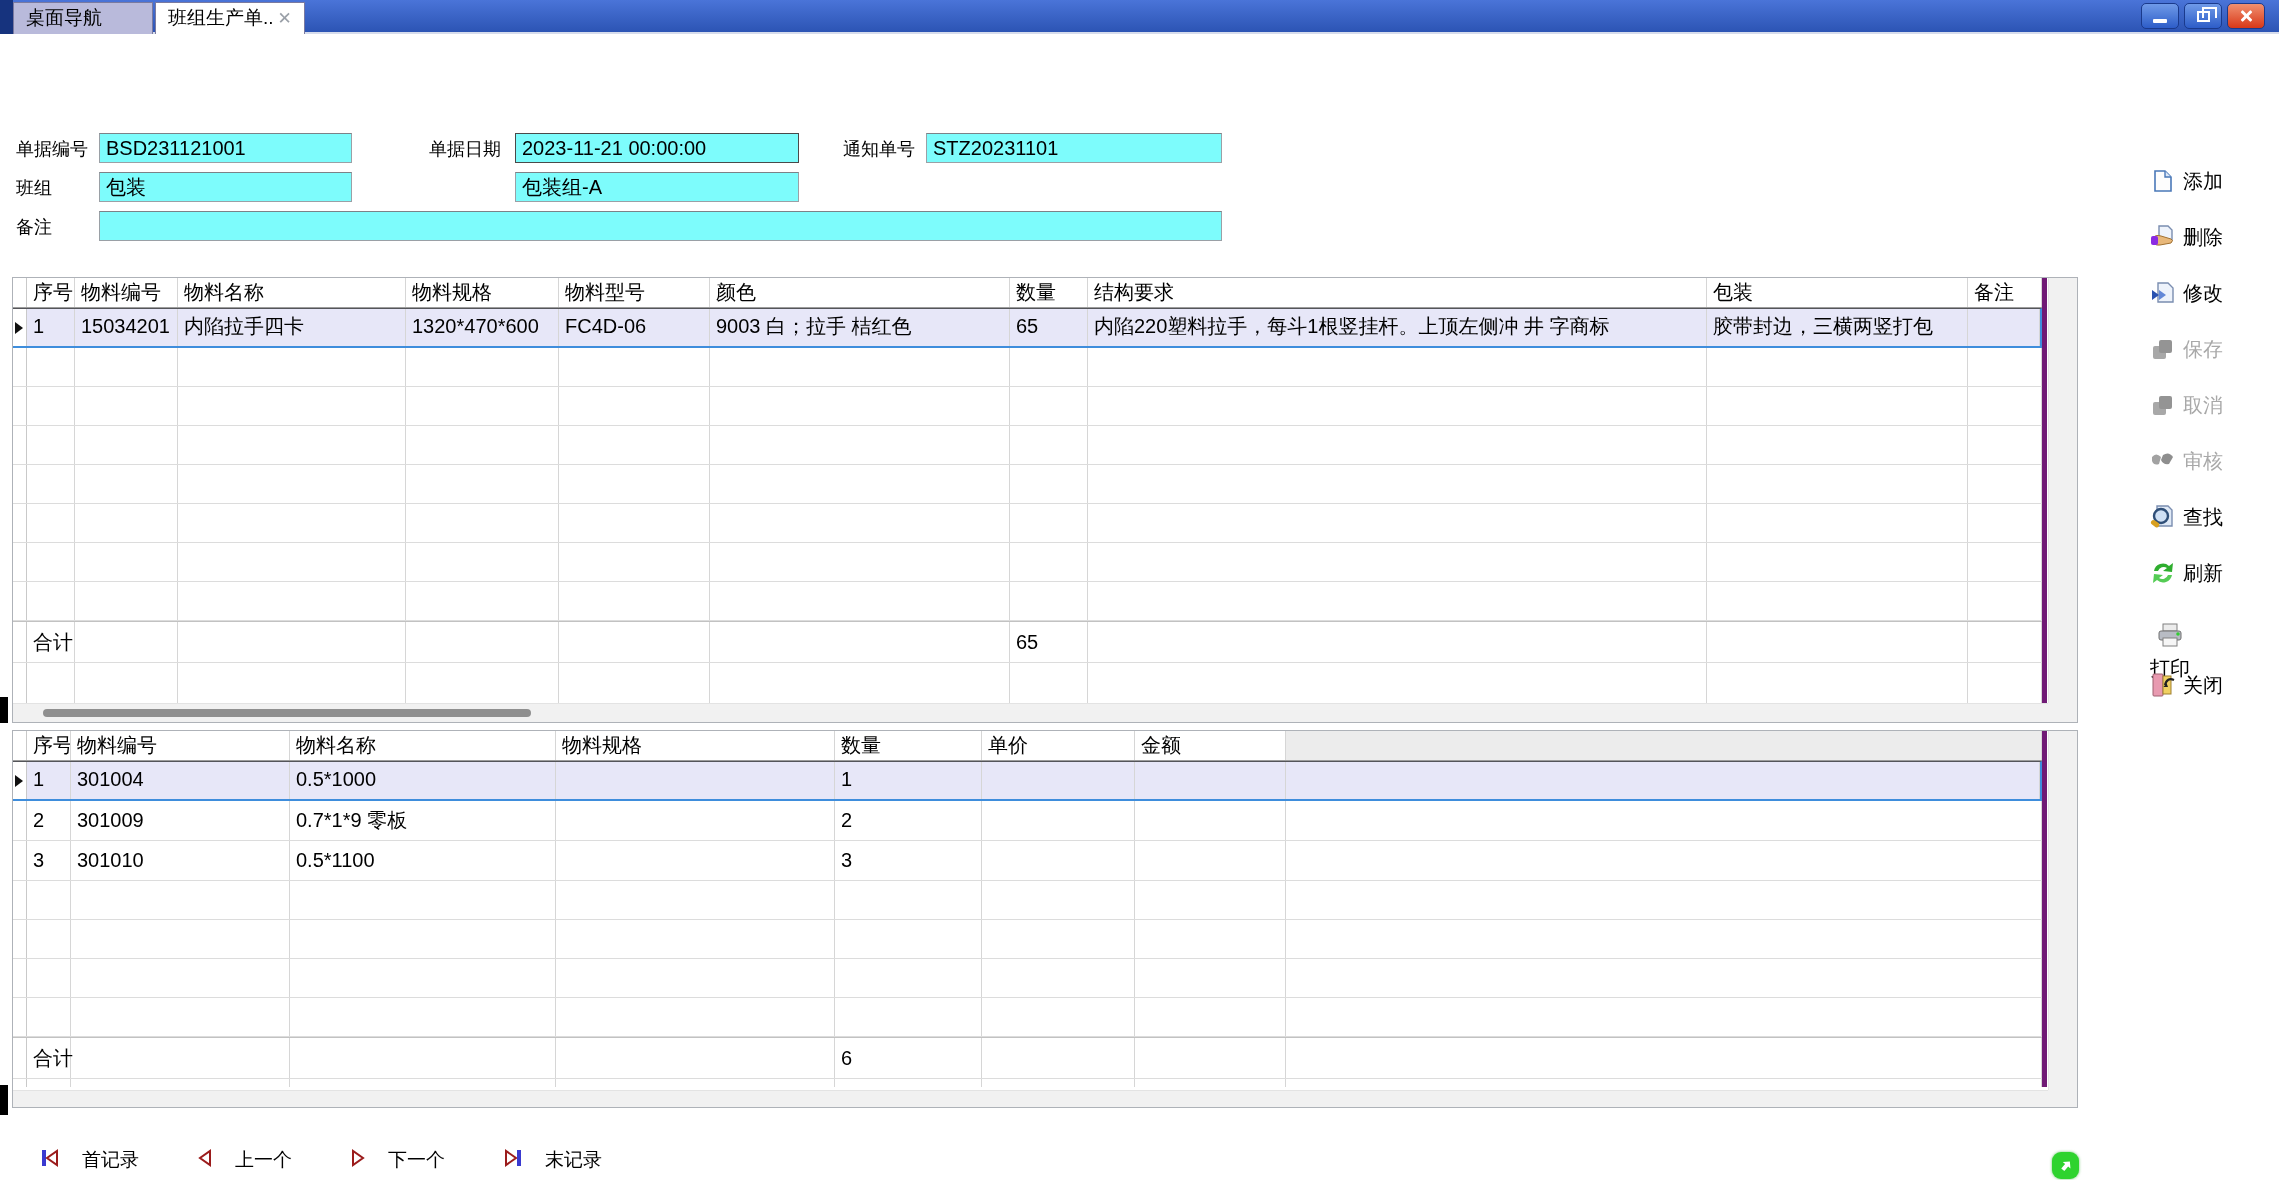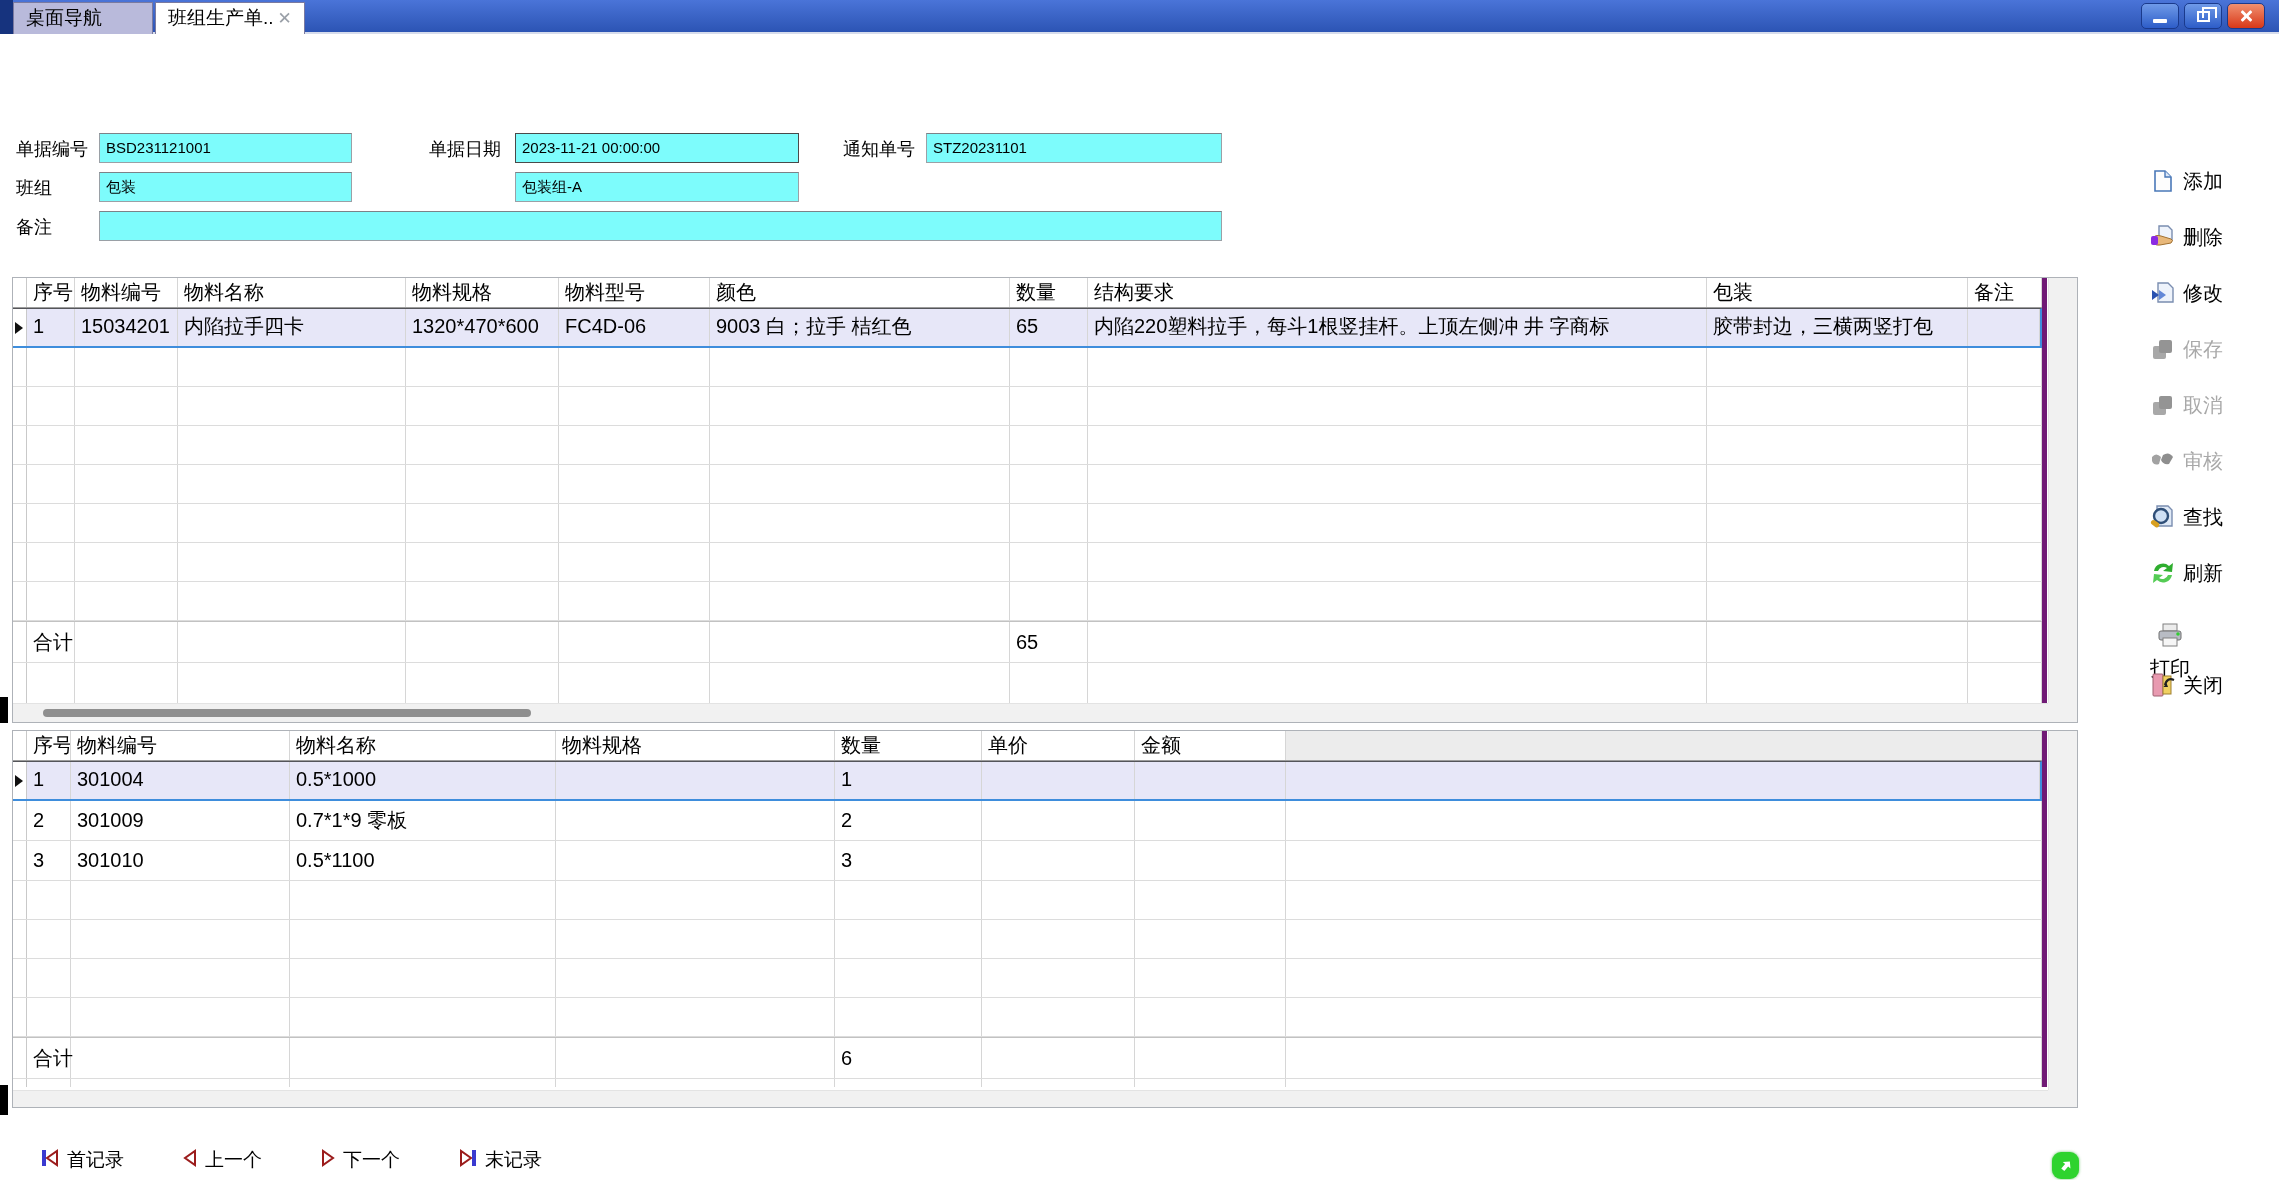--- a/index.html
+++ b/index.html
@@ -25,21 +25,21 @@
   .glyph-restore:before { content:""; position:absolute; left:3px; top:-6px; width:11px; height:9px;
     border:2px solid #fff; border-bottom:none; }
   .glyph-x { position:relative; width:16px; height:16px; }
   .glyph-x:before,.glyph-x:after { content:""; position:absolute; left:7px; top:1px; width:3px; height:14px;
     background:#fff; border-radius:1px; }
   .glyph-x:before { transform:rotate(45deg); } .glyph-x:after { transform:rotate(-45deg); }
 
   
   .flabel { position:absolute; font-size:18px; line-height:30px; white-space:nowrap; }
   .ffield { position:absolute; height:30px; background:#7dfcfc; border:1px solid #9aa0a6;
-    border-top-color:#7c8288; font-size:15px; line-height:28px; padding:0 6px; white-space:nowrap; overflow:hidden; }
+    border-top-color:#7c8288; font-size:20px; line-height:28px; padding:0 6px; white-space:nowrap; overflow:hidden; }
   .ffield.focused { border:1px solid #4a4a4a; }
 
   
   .grid-panel { position:absolute; background:#fff; border:1px solid #aeb2b8; }
   .grid-body { margin-right:30px; border-right:5px solid #701a75; }
   .grow { display:flex; align-items:stretch; border-bottom:1px solid #dcdcdc; overflow:hidden; }
   .cell { border-right:1px solid #d6d6d6; padding:0 6px; font-size:20px;
     white-space:nowrap; overflow:hidden; flex:0 0 auto; }
   .ind { width:14px; flex:0 0 auto; border-right:1px solid #c9c9c9; position:relative; background:#fff; }
   .rowmark { position:absolute; left:2px; top:50%; transform:translateY(-50%); width:0; height:0;
@@ -72,21 +72,21 @@
 
   
   #toolbar { position:absolute; left:2150px; top:166px; width:126px; }
   .tbtn { position:absolute; left:0; height:30px; display:flex; align-items:center; gap:7px;
     font-size:20px; cursor:default; white-space:nowrap; }
   .tbtn .ticon { width:26px; height:26px; flex:0 0 auto; display:flex; align-items:center; justify-content:center; }
   .tbtn.disabled { color:#a8a8a8; }
 
   
   #recnav { position:absolute; left:40px; top:1144px; height:32px; display:flex; gap:58px; align-items:center; }
-  .navitem { display:flex; align-items:center; gap:7px; font-size:19px; white-space:nowrap; }
+  .navitem { display:flex; align-items:center; gap:22px; font-size:19px; white-space:nowrap; }
 
   .blackmark { position:absolute; left:0; width:8px; background:#000; }
   #greenbadge { position:absolute; left:2052px; top:1152px; width:27px; height:27px; border-radius:9px;
     background:#2ed32e; display:flex; align-items:center; justify-content:center;
     box-shadow:0 0 3px rgba(0,160,0,.6); }
 </style>
 </head>
 <body>
 
 <div id="titlebar">

